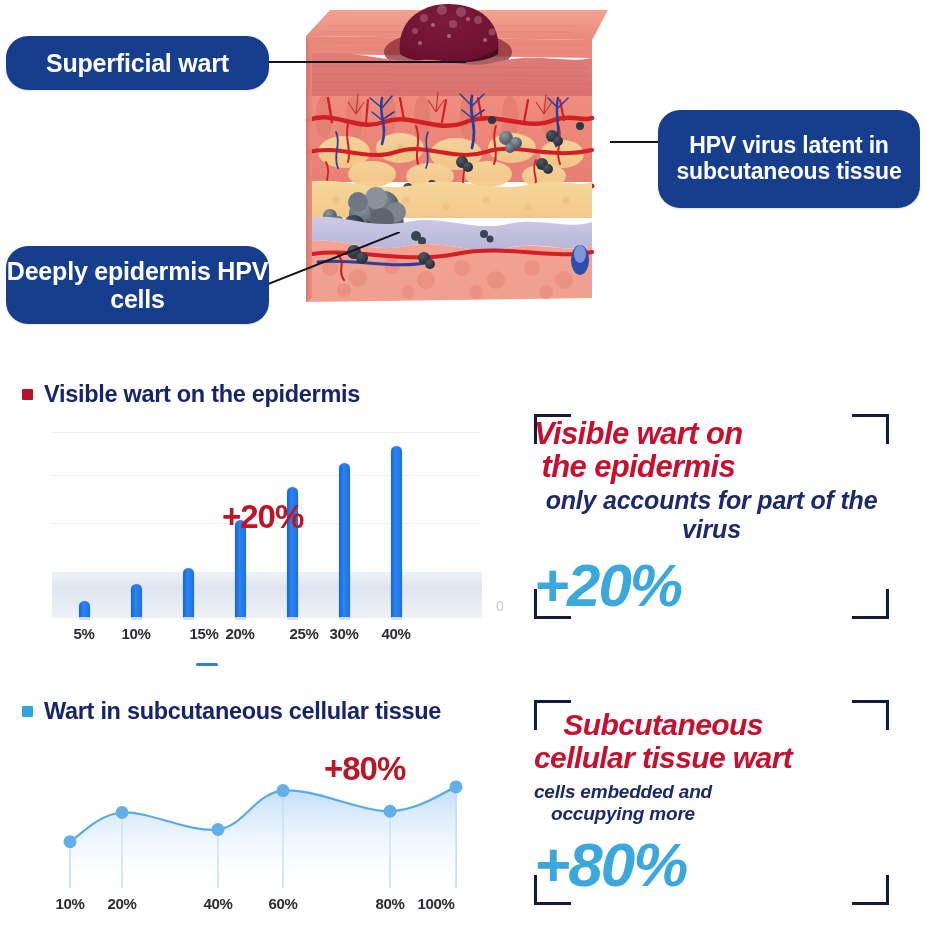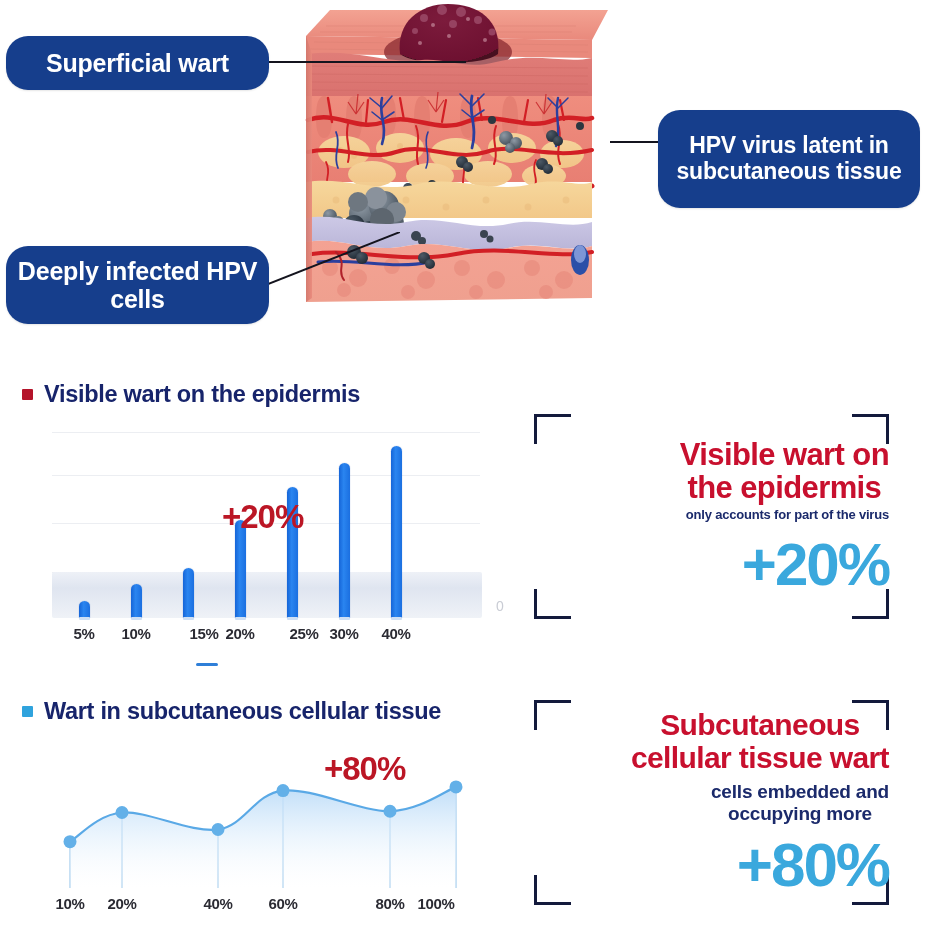--- a/index.html
+++ b/index.html
@@ -66,28 +66,28 @@
   .xlab2{position:absolute;transform:translateX(-50%);color:#2b2b33;font-size:15px;font-weight:600;letter-spacing:-0.3px;}
 
   
   .bracket-card{position:absolute;}
   .bk{position:absolute;border-color:#131a3c;border-style:solid;width:34px;height:27px;}
   .bk-tl{border-width:3px 0 0 3px;left:0;top:0;}
   .bk-tr{border-width:3px 3px 0 0;right:0;top:0;}
   .bk-bl{border-width:0 0 3px 3px;left:0;bottom:0;}
   .bk-br{border-width:0 3px 3px 0;right:0;bottom:0;}
   .card-inner{position:absolute;left:0;right:0;top:0;bottom:0;
-    display:flex;flex-direction:column;align-items:flex-end;justify-content:center;text-align:center;}
+    display:flex;flex-direction:column;align-items:flex-start;justify-content:center;text-align:center;font-style:italic;}
   .card-title{color:#c8102e;font-weight:700;line-height:1.08;letter-spacing:-0.6px;}
   .card-sub{color:#1b2a6b;font-weight:700;line-height:1.14;letter-spacing:-0.2px;}
   .card-big{color:#3aa8dd;font-weight:700;letter-spacing:-2px;line-height:1;}
 
   #card-top{left:534px;top:414px;width:355px;height:205px;}
   #card-top .card-title{font-size:31px;}
-  #card-top .card-sub{font-size:13px;margin-top:3px;}
+  #card-top .card-sub{font-size:25px;margin-top:3px;}
   #card-top .card-big{font-size:60px;margin-top:13px;}
 
   #card-bottom{left:534px;top:700px;width:355px;height:205px;}
   #card-bottom .card-title{font-size:30px;}
   #card-bottom .card-sub{font-size:19px;margin-top:7px;}
   #card-bottom .card-big{font-size:62px;margin-top:9px;}
 </style>
 </head>
 <body>
 
@@ -335,21 +335,21 @@
     <line x1="0" y1="52" x2="132" y2="0" stroke="#14141e" stroke-width="2"></line>
   </svg>
 
   <div class="callout" id="callout-superficial">
     <span>Superficial wart</span>
   </div>
   <div class="callout" id="callout-hpv">
     <span>HPV virus latent in subcutaneous tissue</span>
   </div>
   <div class="callout" id="callout-deep">
-    <span>Deeply infected HPV cells</span>
+    <span>Deeply epidermis HPV cells</span>
   </div>
 </div>
 
 <div class="sec-head" id="sec-head-1">
   <span class="sq sq-red"></span>
   <span>Visible wart on the epidermis</span>
 </div>
 
 <div class="abs" id="bar-chart">
   <div id="bar-plot">

